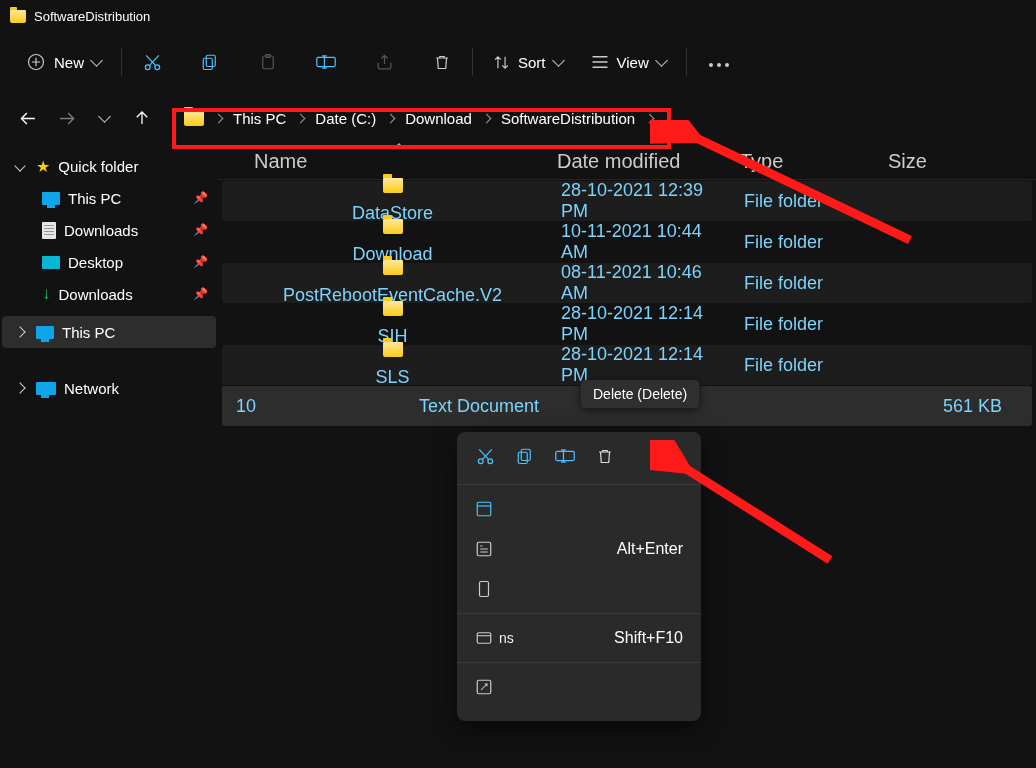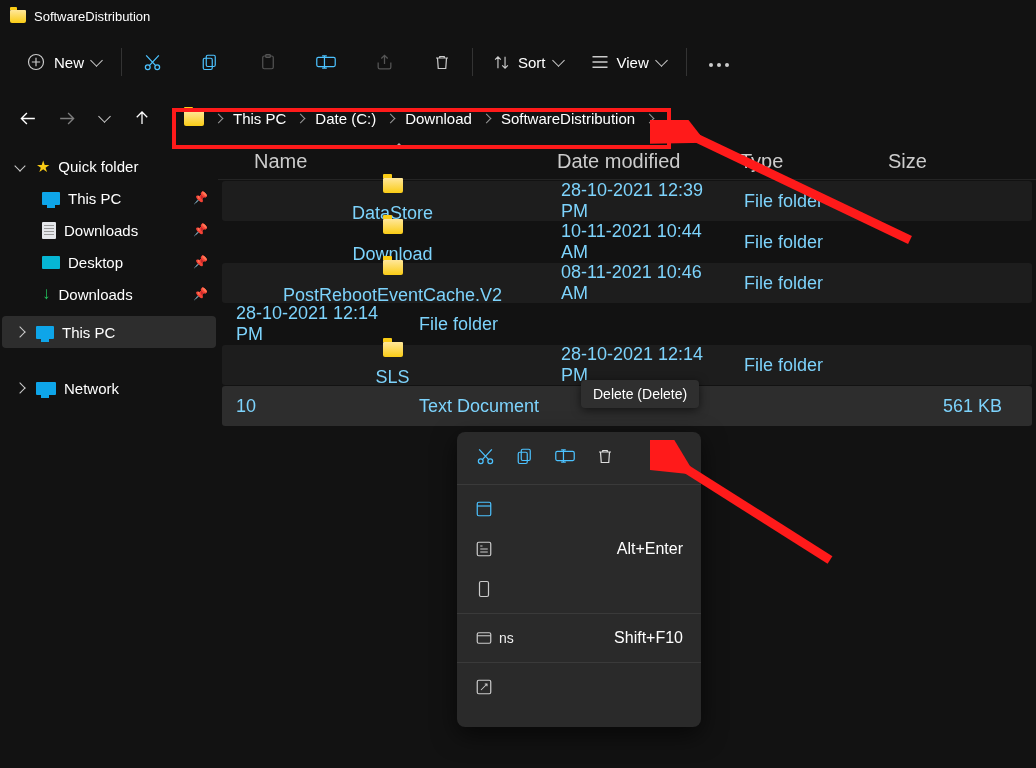--- a/index.html
+++ b/index.html
@@ -102,21 +102,21 @@
   .c-date { width:183px;}
   .c-type { width:148px;}
   .c-size { flex:1; text-align:right; padding-right:30px;}
   .file-icon { width:15px;height:19px;background:#e5e7eb;border-radius:1px;position:relative;}
   .file-icon:before{content:"";position:absolute;top:3px;left:2px;right:2px;height:1px;background:#888;box-shadow:0 3px #888,0 6px #888,0 9px #888,0 12px #888;}
 
   
   .ctx-menu {
     position:absolute;
     background:#2a2a2a; border-radius:8px; box-shadow:0 8px 24px rgba(0,0,0,.6);
-    width:244px; padding-bottom:20px; z-index:20;
+    width:244px; padding-bottom:14px; z-index:20;
   }
   .ctx-actions { display:flex; gap:20px; padding:14px 18px 14px 18px;}
   .ctx-row{ display:flex; align-items:center; height:40px; padding:0 18px; gap:18px; color:#eee;}
   .ctx-row .hint{ margin-left:auto; color:#fff; font-size:16px;}
   .sep{ height:1px;background:#3a3a3a;margin:4px 0;}
 
   .tooltip{
     position:absolute; background:#2f2f2f; color:#fff; font-size:14px;
     padding:6px 12px; border-radius:4px; box-shadow:0 2px 10px rgba(0,0,0,.6); z-index:30;
   }
@@ -313,20 +313,24 @@
         <div class="row z">
           <div class="cell c-name">
             <span class="folder-icon-lg"></span>
             <span>PostRebootEventCache.V2</span>
           </div>
           <div class="cell c-date">08-11-2021 10:46 AM</div>
           <div class="cell c-type">File folder</div>
           <div class="cell c-size"></div>
         </div>
         <div class="row">
+          <div class="cell c-name">
+            <span class="folder-icon-lg"></span>
+            <span>SIH</span>
+          </div>
           <div class="cell c-date">28-10-2021 12:14 PM</div>
           <div class="cell c-type">File folder</div>
           <div class="cell c-size"></div>
         </div>
         <div class="row z">
           <div class="cell c-name">
             <span class="folder-icon-lg"></span>
             <span>SLS</span>
           </div>
           <div class="cell c-date">28-10-2021 12:14 PM</div>

